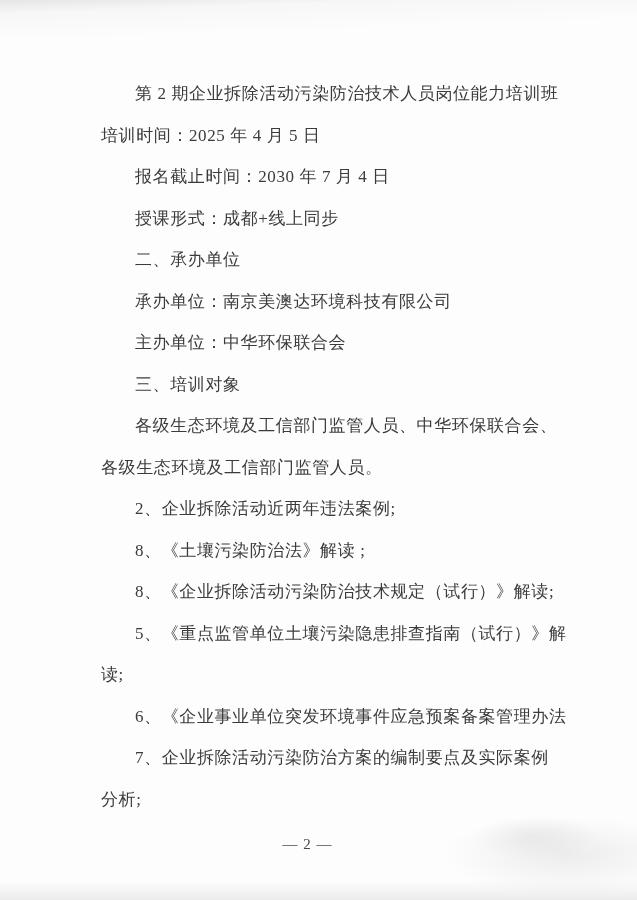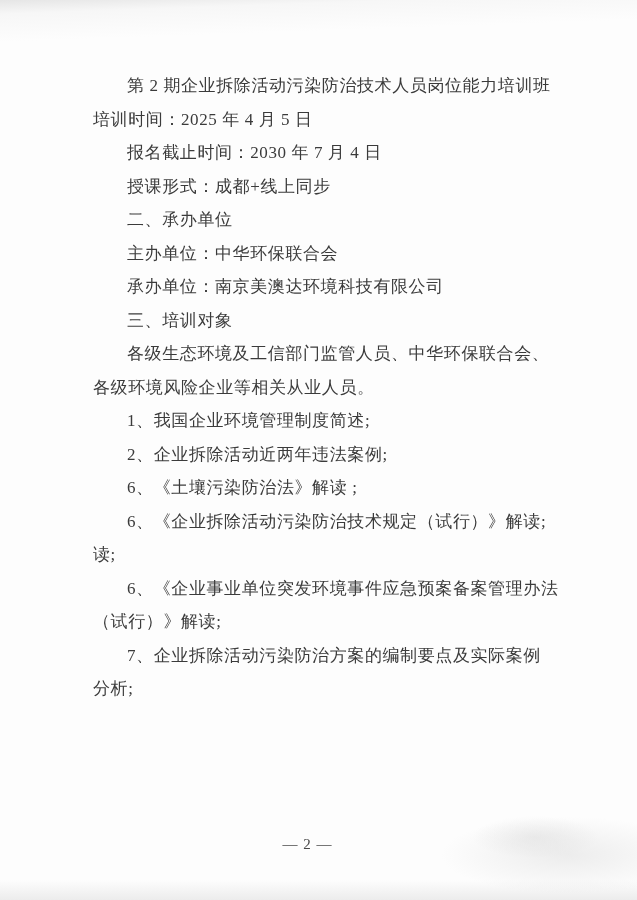--- a/index.html
+++ b/index.html
@@ -23,21 +23,21 @@
       linear-gradient(0deg, rgba(222,222,222,0.55) 0px, rgba(240,240,240,0.45) 13px, rgba(255,255,255,0) 20px),
       #fdfdfd;
   }
   .content {
     position: absolute;
     left: 93px;
     top: 69px;
     width: 470px;
   }
   .ln {
-    margin: 0;
+    margin: 8px;
     font-size: 17px;
     line-height: 33.5px;
     letter-spacing: 0.6px;
     color: #3b3b3b;
     white-space: nowrap;
     font-weight: 400;
   }
   .ind {
     padding-left: 34px; 
   }
@@ -56,29 +56,28 @@
 </head>
 <body>
 
 <div class="page">
   <div class="content">
     <p class="ln ind">第 2 期企业拆除活动污染防治技术人员岗位能力培训班</p>
     <p class="ln">培训时间：2025 年 4 月 5 日</p>
     <p class="ln ind">报名截止时间：2030 年 7 月 4 日</p>
     <p class="ln ind">授课形式：成都+线上同步</p>
     <p class="ln ind">二、承办单位</p>
+    <p class="ln ind">承办单位：南京美澳达环境科技有限公司</p>
     <p class="ln ind">主办单位：中华环保联合会</p>
-    <p class="ln ind">承办单位：南京美澳达环境科技有限公司</p>
     <p class="ln ind">三、培训对象</p>
     <p class="ln ind">各级生态环境及工信部门监管人员、中华环保联合会、</p>
-    <p class="ln">各级环境风险企业等相关从业人员。</p>
-    <p class="ln ind">1、我国企业环境管理制度简述;</p>
+    <p class="ln">各级生态环境及工信部门监管人员。</p>
     <p class="ln ind">2、企业拆除活动近两年违法案例;</p>
-    <p class="ln ind">6、《土壤污染防治法》解读 ;</p>
-    <p class="ln ind">6、《企业拆除活动污染防治技术规定（试行）》解读;</p>
+    <p class="ln ind">8、《土壤污染防治法》解读 ;</p>
+    <p class="ln ind">8、《企业拆除活动污染防治技术规定（试行）》解读;</p>
+    <p class="ln ind">5、《重点监管单位土壤污染隐患排查指南（试行）》解</p>
     <p class="ln">读;</p>
     <p class="ln ind">6、《企业事业单位突发环境事件应急预案备案管理办法</p>
-    <p class="ln">（试行）》解读;</p>
     <p class="ln ind">7、企业拆除活动污染防治方案的编制要点及实际案例</p>
     <p class="ln">分析;</p>
   </div>
   <div class="footer">— 2 —</div>
 </div>
 
 </body></html>

